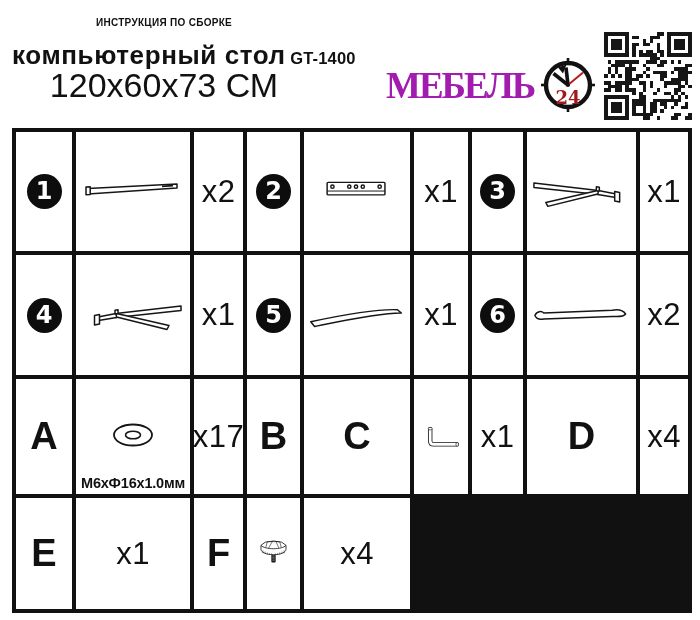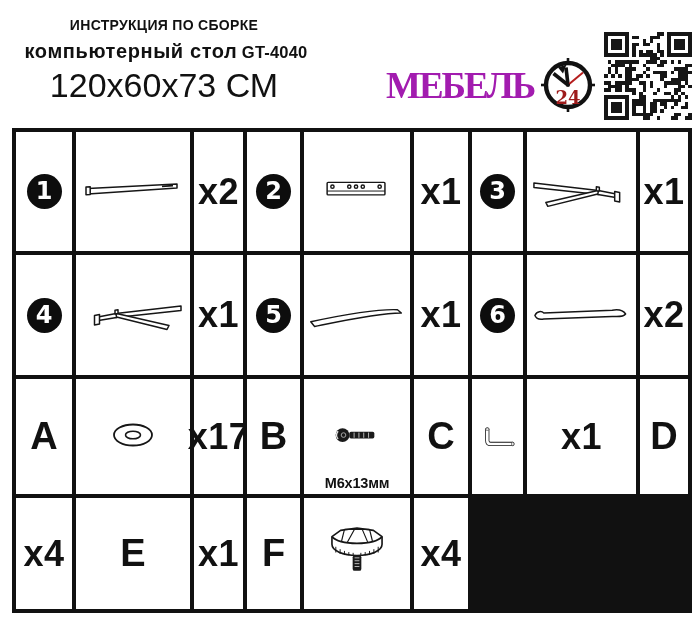--- a/index.html
+++ b/index.html
@@ -3,53 +3,53 @@
 <meta charset="utf-8">
 <style>
   html,body{margin:0;padding:0;}
   body{
     width:700px;height:620px;overflow:hidden;background:#fff;position:relative;
     font-family:"Liberation Sans",sans-serif;color:#111;
     -webkit-font-smoothing:antialiased;
   }
   
   .title1{position:absolute;top:17px;left:12px;width:304px;text-align:center;
-    font-size:14px;font-weight:bold;letter-spacing:.3px;}
+    font-size:10px;font-weight:bold;letter-spacing:.3px;}
   .title2{position:absolute;top:40px;left:12px;width:308px;text-align:center;font-weight:bold;white-space:nowrap;}
-  .t2-main{font-size:20px;letter-spacing:.6px;}
+  .t2-main{font-size:26px;letter-spacing:.6px;}
   .t2-model{font-size:16.5px;letter-spacing:.2px;}
   .title3{position:absolute;top:66px;left:12px;width:304px;text-align:center;
     font-size:34px;font-weight:400;}
   .brand{position:absolute;top:56px;left:386px;display:flex;align-items:center;}
   .brand-name{font-family:Liberation Serif, serif;font-weight:bold;
     font-size:37px;color:#a21caf;letter-spacing:-2px;line-height:1;}
   .clock{margin-left:5px;}
   .qr{position:absolute;left:604px;top:32px;width:88px;height:88px;}
   
   .parts-table{position:absolute;left:12px;top:128px;display:grid;
     grid-template-columns:56px 114px 49px 53px 106px 54px 51px 109px 48px;
     grid-template-rows:119px 120px 115px 111px;
     gap:4px;background:#111;border:4px solid #111;}
   .cell{background:#fff;display:flex;align-items:center;justify-content:center;position:relative;}
   .badge{width:35px;height:35px;border-radius:50%;background:#0d0d0d;color:#fff;
     display:flex;align-items:center;justify-content:center;
     font-size:24px;font-weight:bold;font-family:"DejaVu Sans",sans-serif;padding-bottom:1px;box-sizing:border-box;}
   .letter{font-size:38px;font-weight:bold;}
-  .qty{font-size:36px;font-weight:bold;letter-spacing:.5px;}
+  .qty{font-size:31px;font-weight:normal;letter-spacing:.5px;}
   .dim-label{position:absolute;bottom:3px;left:0;right:0;text-align:center;
     font-size:14.5px;font-weight:bold;letter-spacing:-.2px;}
   svg{display:block;}
 </style>
 </head>
 <body>
 
 <div class="title1">ИНСТРУКЦИЯ ПО СБОРКЕ</div>
 <div class="title2">
   <span class="t2-main">компьютерный стол</span>
-  <span class="t2-model">GT-4040</span>
+  <span class="t2-model">GT-1400</span>
 </div>
 <div class="title3">120x60x73 СМ</div>
 
 <div class="brand">
   <span class="brand-name">МЕБЕЛЬ</span>
   <svg class="clock" width="58" height="58" viewBox="0 0 58 58">
     <g stroke="#111" stroke-width="2.6">
       <line x1="29" y1="2" x2="29" y2="10"></line>
         <line x1="29" y1="48" x2="29" y2="56"></line>
       <line x1="2" y1="29" x2="10" y2="29"></line>
@@ -176,37 +176,28 @@
   </div>
 
   <div class="cell">
     <span class="letter">A</span>
   </div>
   <div class="cell">
     <svg width="110" height="70" viewBox="0 0 110 70">
       <ellipse cx="55" cy="33" rx="19" ry="10.5" fill="#fff" stroke="#161616" stroke-width="1.8"></ellipse>
       <ellipse cx="55" cy="33" rx="7.5" ry="3.8" fill="#fff" stroke="#161616" stroke-width="1.6"></ellipse>
     </svg>
+    <span class="dim-label">М6хФ16х1.0мм</span>
   </div>
   <div class="cell">
     <span class="qty">x17</span>
   </div>
 
   <div class="cell">
     <span class="letter">B</span>
-  </div>
-  <div class="cell">
-    <svg width="106" height="70" viewBox="0 0 110 70">
-      <circle cx="40" cy="33" r="7.2" fill="#1a1a1a"></circle>
-      <path d="M35.4 29 A6.2 6.2 0 0 0 35.4 37" stroke="#e8e8e8" stroke-width="1.4" fill="none"></path>
-      <circle cx="41" cy="33" r="2.4" fill="none" stroke="#aaa" stroke-width="1"></circle>
-      <rect x="47" y="29.6" width="26" height="7" rx="1.8" fill="#1a1a1a"></rect>
-      <path d="M52 30.4 l0 5.4 M57 30.4 l0 5.4 M62 30.4 l0 5.4 M67 30.4 l0 5.4" stroke="#d0d0d0" stroke-width=".9"></path>
-    </svg>
-    <span class="dim-label">М6х13мм</span>
   </div>
 
   <div class="cell">
     <span class="letter">C</span>
   </div>
   <div class="cell">
     <svg width="109" height="80" viewBox="0 0 110 80">
       <path d="M33 24 L33 48 Q33 55 40 55 L87 55" fill="none" stroke="#161616" stroke-width="9" stroke-linecap="round"></path>
       <path d="M33 24 L33 48 Q33 55 40 55 L87 55" fill="none" stroke="#fff" stroke-width="5.6" stroke-linecap="round"></path>
       <ellipse cx="33" cy="23" rx="4" ry="2.6" fill="#fff" stroke="#161616" stroke-width="1.3"></ellipse>

